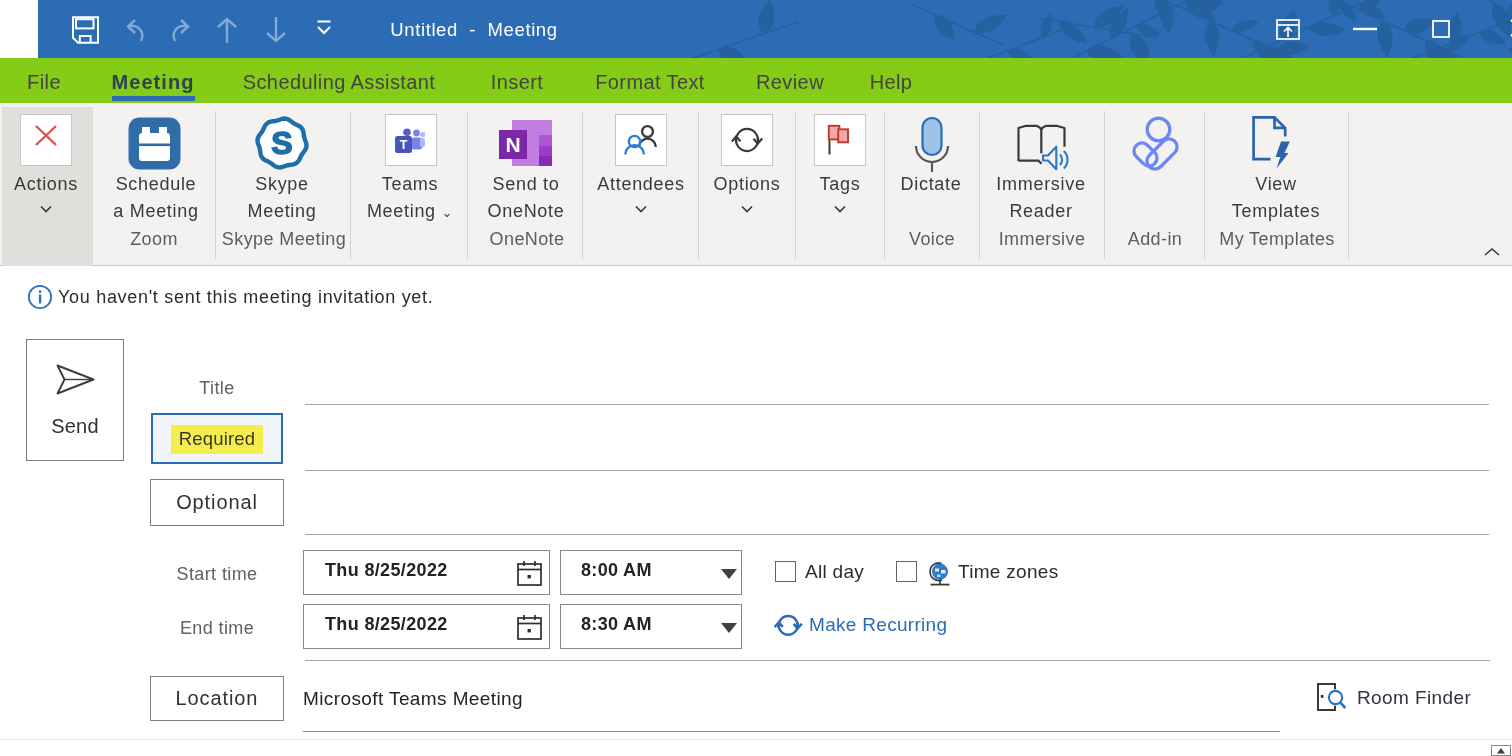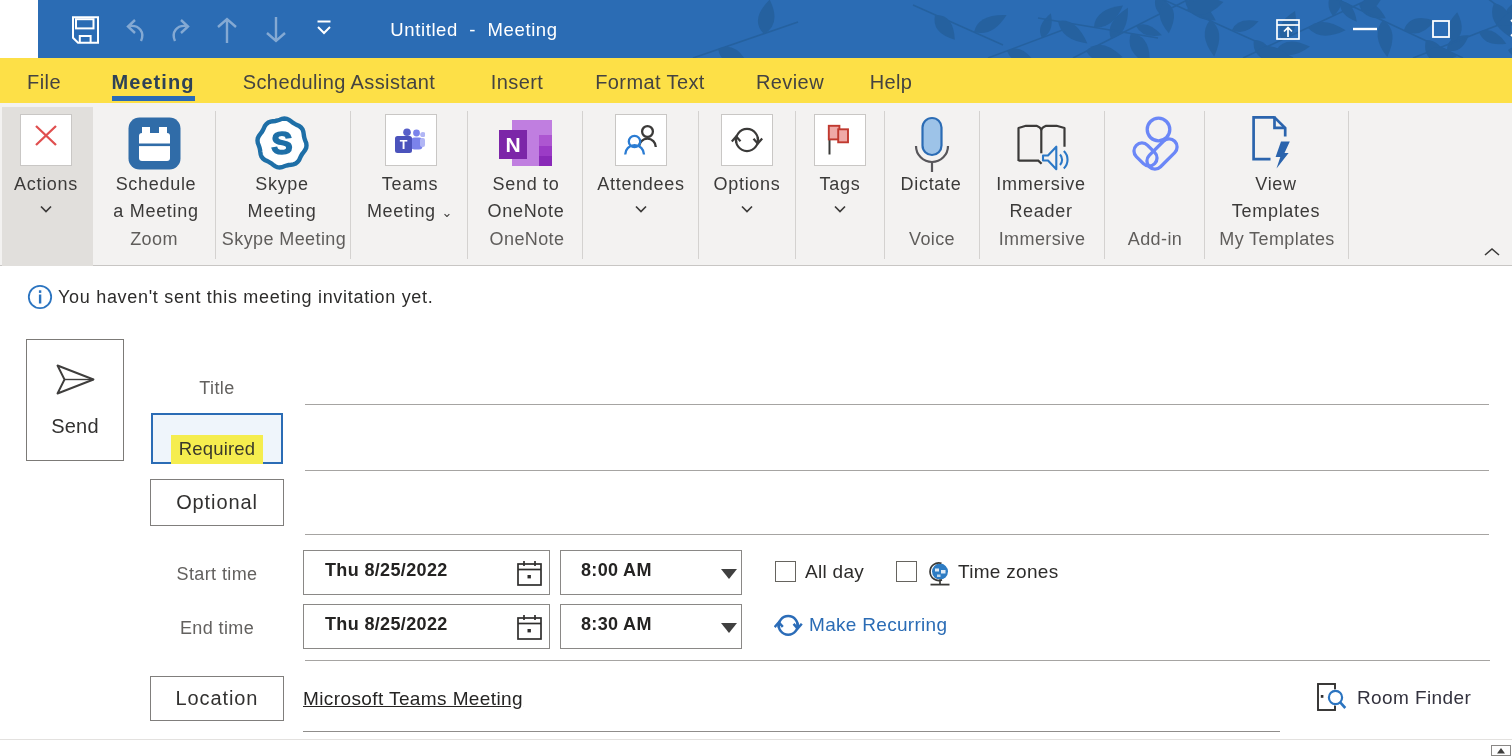--- a/index.html
+++ b/index.html
@@ -6,21 +6,21 @@
   html,body { width:1512px; height:756px; overflow:hidden; background:#fff;
     font-family:"Liberation Sans", sans-serif; }
   .abs { position:absolute; }
   
   #titlebar { position:absolute; left:0; top:0; width:1512px; height:58px; background:#2b6cb4; overflow:hidden;margin-left:38px; }
   #apptitle { position:absolute; top:0; height:58px; left:286px; width:300px; line-height:59px;
     text-align:center; color:#ffffff; font-size:18.5px; letter-spacing:.6px; }
   #searchbox { position:absolute; left:568px; top:12px; width:407px; height:35px; background:#d9e6f6; }
   #searchtxt { position:absolute; left:83px; top:0; height:35px; line-height:34px; font-size:17px; letter-spacing:.3px; color:#1d4e89; }
   
-  #tabrow { position:absolute; left:0; top:58px; width:1512px; height:45px; background:#fde047; }
+  #tabrow { position:absolute; left:0; top:58px; width:1512px; height:45px; background:#84cc16; }
   .tab { position:absolute; top:0; height:38px; line-height:48px; font-size:20px; letter-spacing:.4px; color:#444341;
     transform:translateX(-50%); white-space:nowrap; }
   #tab-meeting { font-weight:bold; color:#2e4257; letter-spacing:1.05px; }
   #tabline { position:absolute; left:112px; top:38px; width:83px; height:5px; background:#2a6bb6; }
   
   #ribbon { position:absolute; left:0; top:103px; width:1512px; height:163px; background:#f3f2f1;
     border-bottom:1px solid #c8c6c4; }
   .sep { position:absolute; top:8px; width:1px; height:148px; background:#d4d2d0; }
   .grouplabel { position:absolute; top:126px; height:20px; font-size:18px; letter-spacing:.4px; color:#5f5d5b;
     transform:translateX(-50%); white-space:nowrap; }
@@ -303,21 +303,21 @@
 <svg class="abs" style="left:55px;top:363px" width="41" height="33" viewBox="0 0 41 33">
   <path d="M2.5 2.5 L38.5 16.5 L2.5 30.5 L9.5 16.5 Z" fill="none" stroke="#3f3e3d" stroke-width="1.9" stroke-linejoin="round"></path>
   <path d="M9.5 16.5 L38.5 16.5" fill="none" stroke="#3f3e3d" stroke-width="1.4"></path>
 </svg>
 <div class="ctext" style="left:26px;top:415px;width:98px;text-align:center;font-size:20px;letter-spacing:.2px;color:#323130">Send</div>
 
 <div class="glabel" style="top:378px">Title</div>
 <div class="fline" style="left:305px;top:404px;width:1184px"></div>
 
 <div class="abs" style="left:151px;top:413px;width:132px;height:51px;border:2px solid #2b6cb5;background:#eff5fb;text-align:center">
-  <span style="display:inline-block;margin-top:20px;background:#f5ed4e;font-size:18.5px;letter-spacing:.2px;color:#3a392b;padding:3px 8px 4px">Required</span>
+  <span style="display:inline-block;margin-top:10px;background:#f5ed4e;font-size:18.5px;letter-spacing:.2px;color:#3a392b;padding:3px 8px 4px">Required</span>
 </div>
 <div class="fline" style="left:305px;top:470px;width:1184px"></div>
 
 <div class="btn" style="left:150px;top:479px;width:134px;height:47px;line-height:45px">Optional</div>
 <div class="fline" style="left:305px;top:534px;width:1184px"></div>
 
 <div class="glabel" style="top:564px">Start time</div>
 <div class="dtbox" style="left:303px;top:550px;width:247px">
   <div class="ctext" style="left:21px;top:9px;font-size:18px;font-weight:600;color:#242322;letter-spacing:.35px">Thu 8/25/2022</div>
   <svg class="abs" style="left:212px;top:9px" width="27" height="27" viewBox="0 0 27 27">
@@ -369,21 +369,21 @@
   <path d="M5.0 15.9 A9.5 9.5 0 1 1 23.4 15.9" fill="none" stroke="#2b6cb8" stroke-width="2.5"></path>
   <path d="M19.6 11.9 L23.6 16.5 L27.8 11.7" fill="none" stroke="#2b6cb8" stroke-width="2.5"></path>
   <path d="M23.4 10.9 A9.5 9.5 0 1 1 5.0 10.9" fill="none" stroke="#2b6cb8" stroke-width="2.5"></path>
   <path d="M8.8 14.9 L4.8 10.3 L0.6 15.1" fill="none" stroke="#2b6cb8" stroke-width="2.5"></path>
 </svg>
 <div class="ctext" style="left:809px;top:614px;font-size:19px;letter-spacing:.3px;color:#2b6cb5">Make Recurring</div>
 
 <div class="fline" style="left:305px;top:660px;width:1185px"></div>
 
 <div class="btn" style="left:150px;top:676px;width:134px;height:45px;line-height:43px">Location</div>
-<div class="ctext" style="left:303px;top:688px;text-decoration:underline;font-size:19px;letter-spacing:.4px;color:#252423">Microsoft Teams Meeting</div>
+<div class="ctext" style="left:303px;top:688px;font-size:19px;letter-spacing:.4px;color:#252423">Microsoft Teams Meeting</div>
 <svg class="abs" style="left:1316px;top:682px" width="32" height="30" viewBox="0 0 32 30">
   <rect x="2" y="2" width="17" height="26" fill="none" stroke="#323130" stroke-width="1.9"></rect>
   <rect x="4.8" y="13" width="2.6" height="2.8" fill="#323130"></rect>
   <circle cx="19.5" cy="15.5" r="8.2" fill="#fff"></circle>
   <circle cx="19.5" cy="15.5" r="6.6" fill="none" stroke="#2b74c0" stroke-width="2.2"></circle>
   <line x1="24.2" y1="20.4" x2="29.3" y2="26" stroke="#2b74c0" stroke-width="2.6"></line>
 </svg>
 <div class="ctext" style="left:1357px;top:687px;font-size:19px;letter-spacing:.4px;color:#33323e">Room Finder</div>
 <div class="fline" style="left:303px;top:731px;width:977px;background:#8f8d8b"></div>
 

